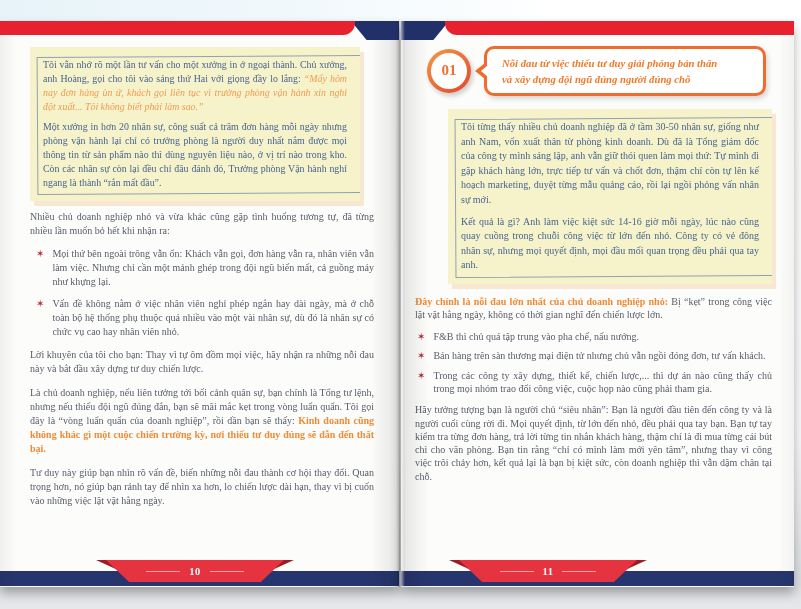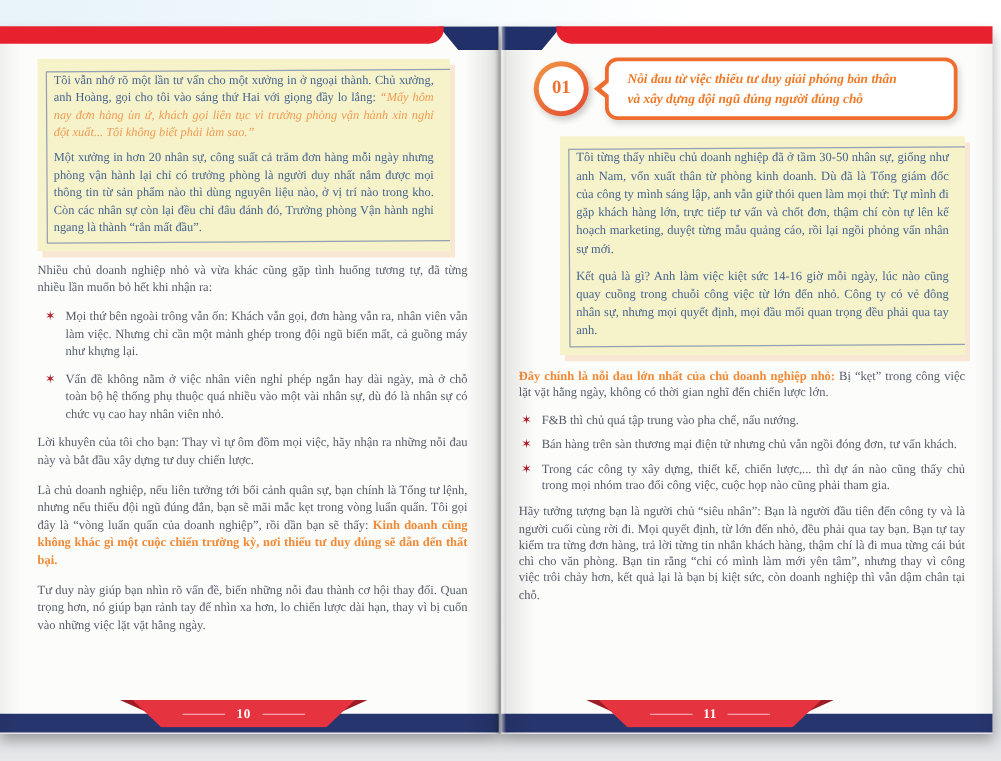--- a/index.html
+++ b/index.html
@@ -28,21 +28,21 @@
   .page-l .topbar { left:0; right:44px; border-bottom-right-radius:12px; }
   .page-r .topbar { left:44px; right:0; border-bottom-left-radius:12px; }
   .topnotch { position:absolute; top:0; width:60px; height:19px; background:#22306a; z-index:1; }
   .page-l .topnotch { right:0; clip-path:polygon(20% 0,100% 0,100% 100%,46% 100%); }
   .page-r .topnotch { left:0;  clip-path:polygon(0 0,80% 0,54% 100%,0 100%); }
 
   
   .footbar { position:absolute; bottom:1px; left:0; right:0; height:15px; background:#27356e; }
   .pagefoot { position:absolute; bottom:5px; height:22px; z-index:3; }
   .page-l .pagefoot { left:106px; width:178px; }
-  .page-r .pagefoot { left:78px;  width:178px; }
+  .page-r .pagefoot { left:58px;  width:178px; }
   .fold { position:absolute; top:0; width:22px; height:10px; background:#9e1c25; }
   .fold-l { left:-10px;  clip-path:polygon(0 0,100% 0,100% 100%); }
   .fold-r { right:-10px; clip-path:polygon(0 0,100% 0,0 100%); }
   .ribbon { position:absolute; inset:0; background:#e53340;
     clip-path:polygon(0 0,100% 0,87% 100%,13% 100%);
     display:flex; align-items:center; justify-content:center; color:#ffffff; }
   .pageno { font-size:10.5px; font-weight:bold; letter-spacing:0.5px; }
   .dash { width:34px; height:1px; background:rgba(255,255,255,0.55); margin:0 9px; }
 
   

